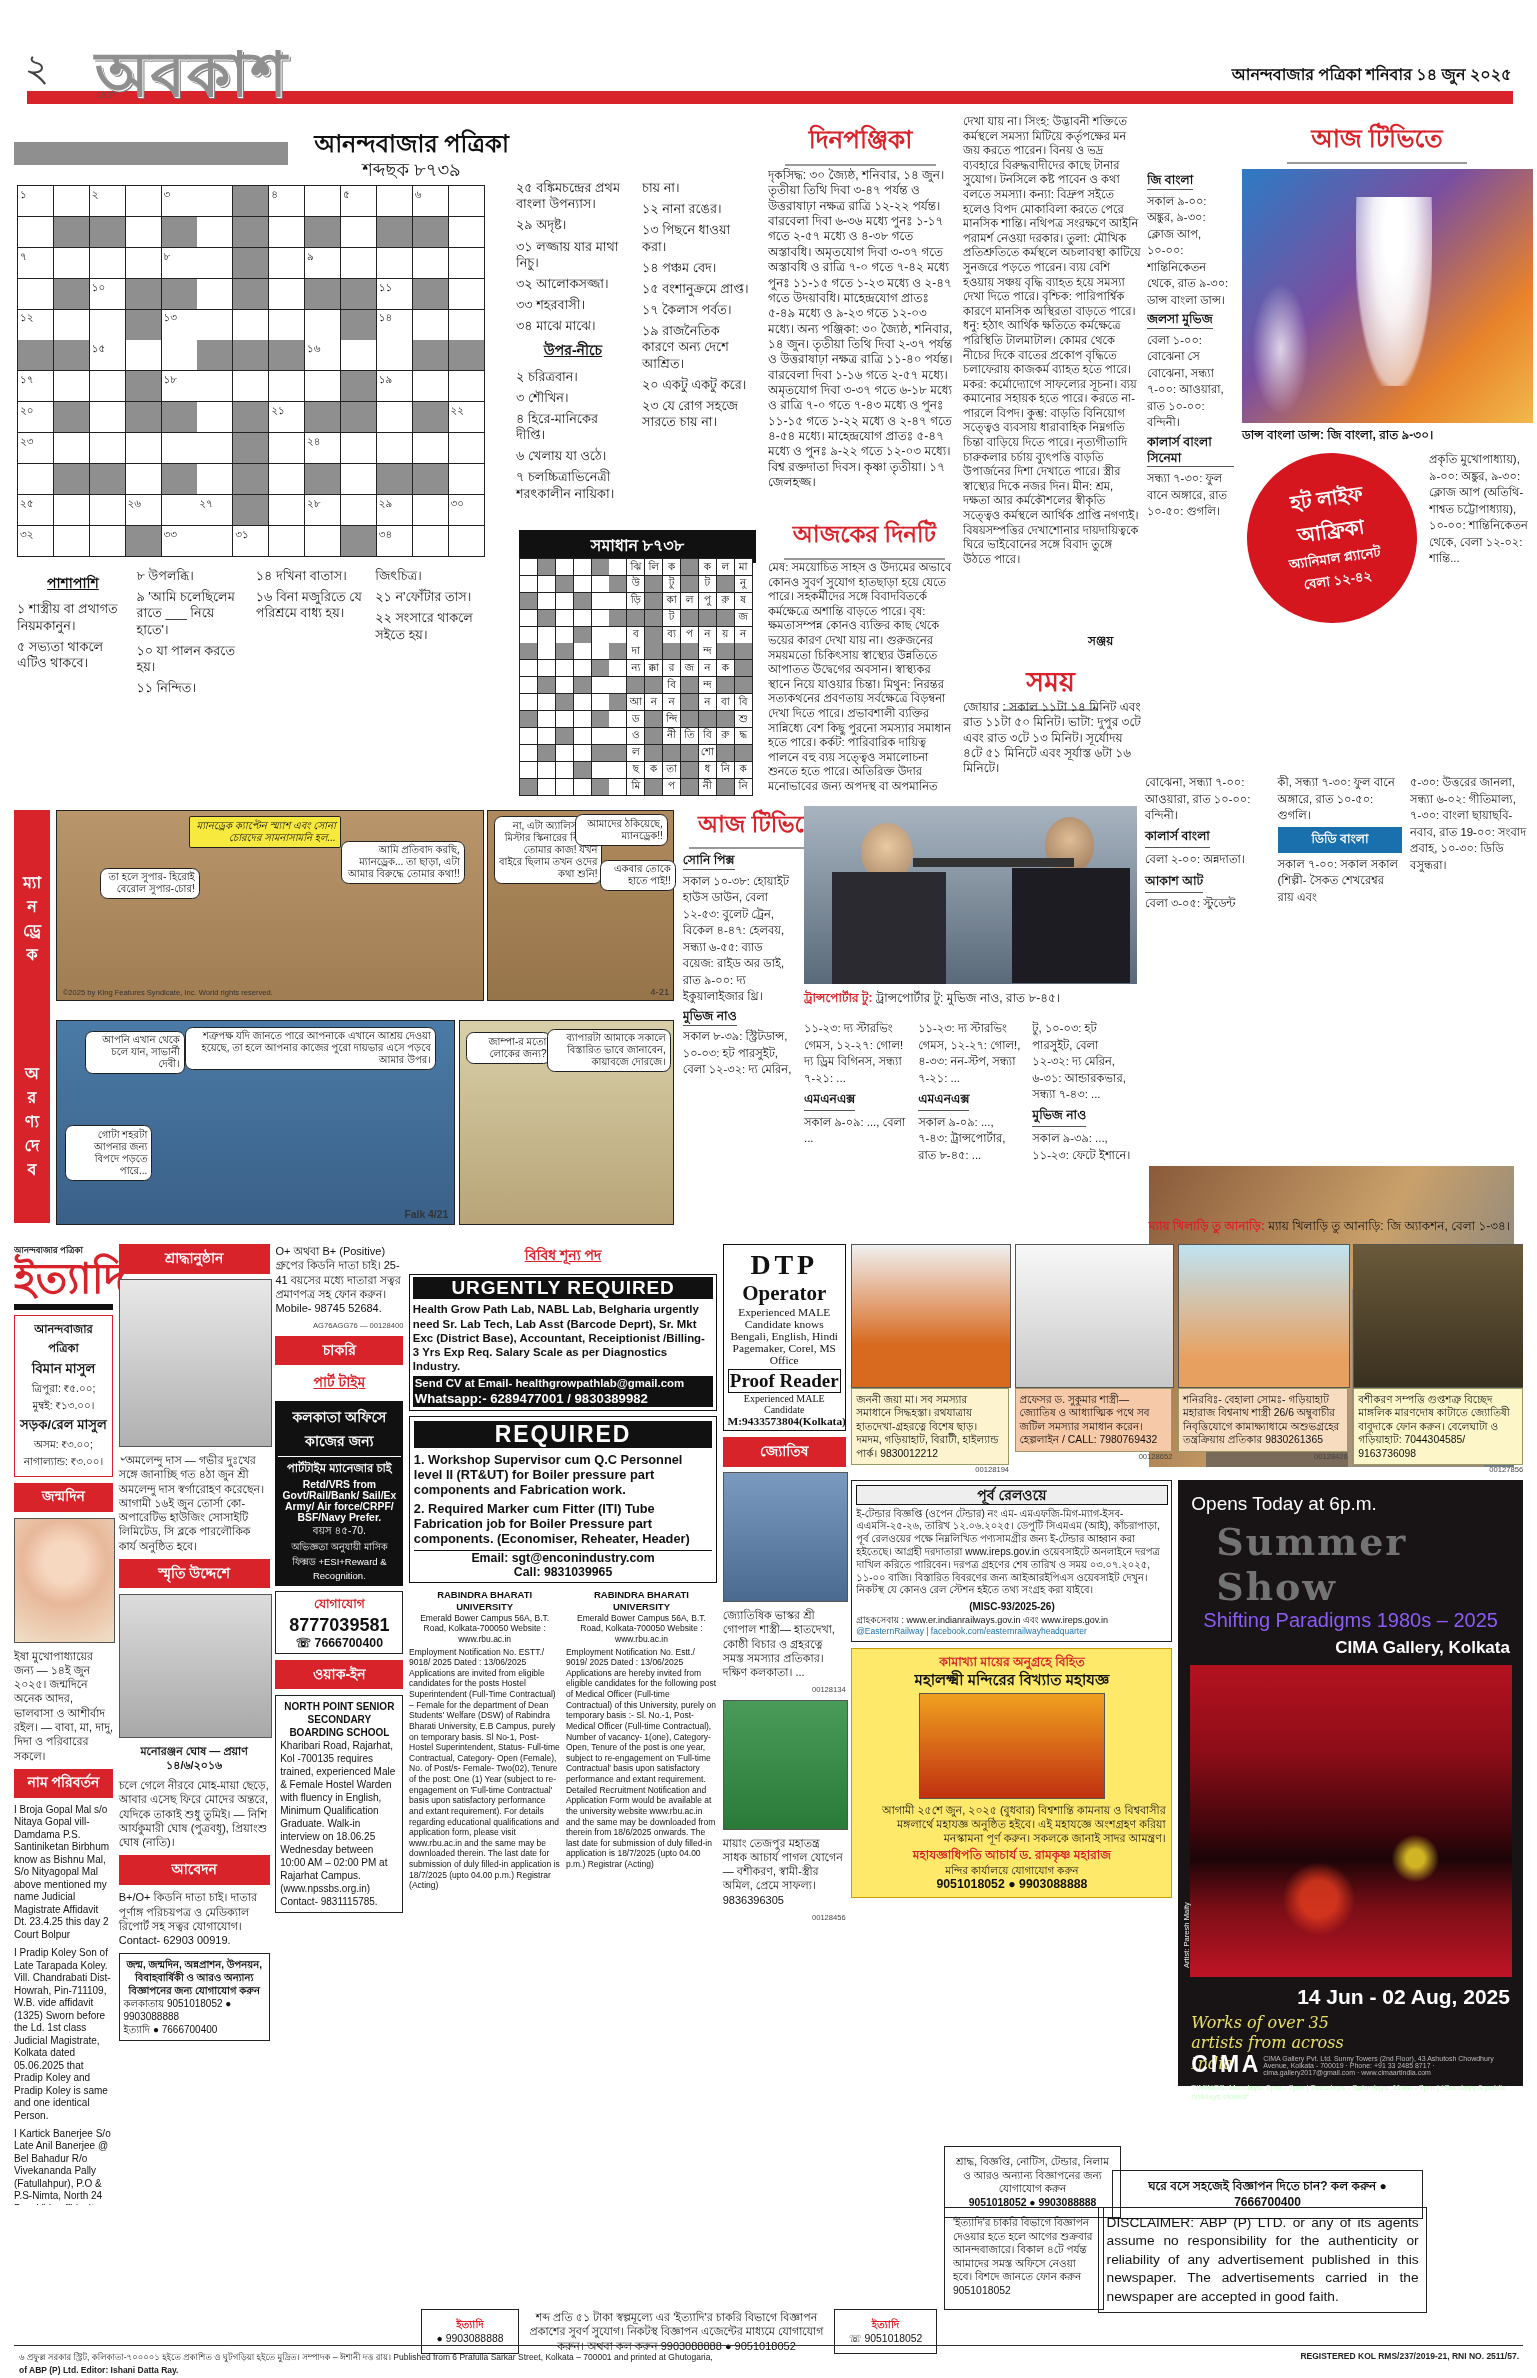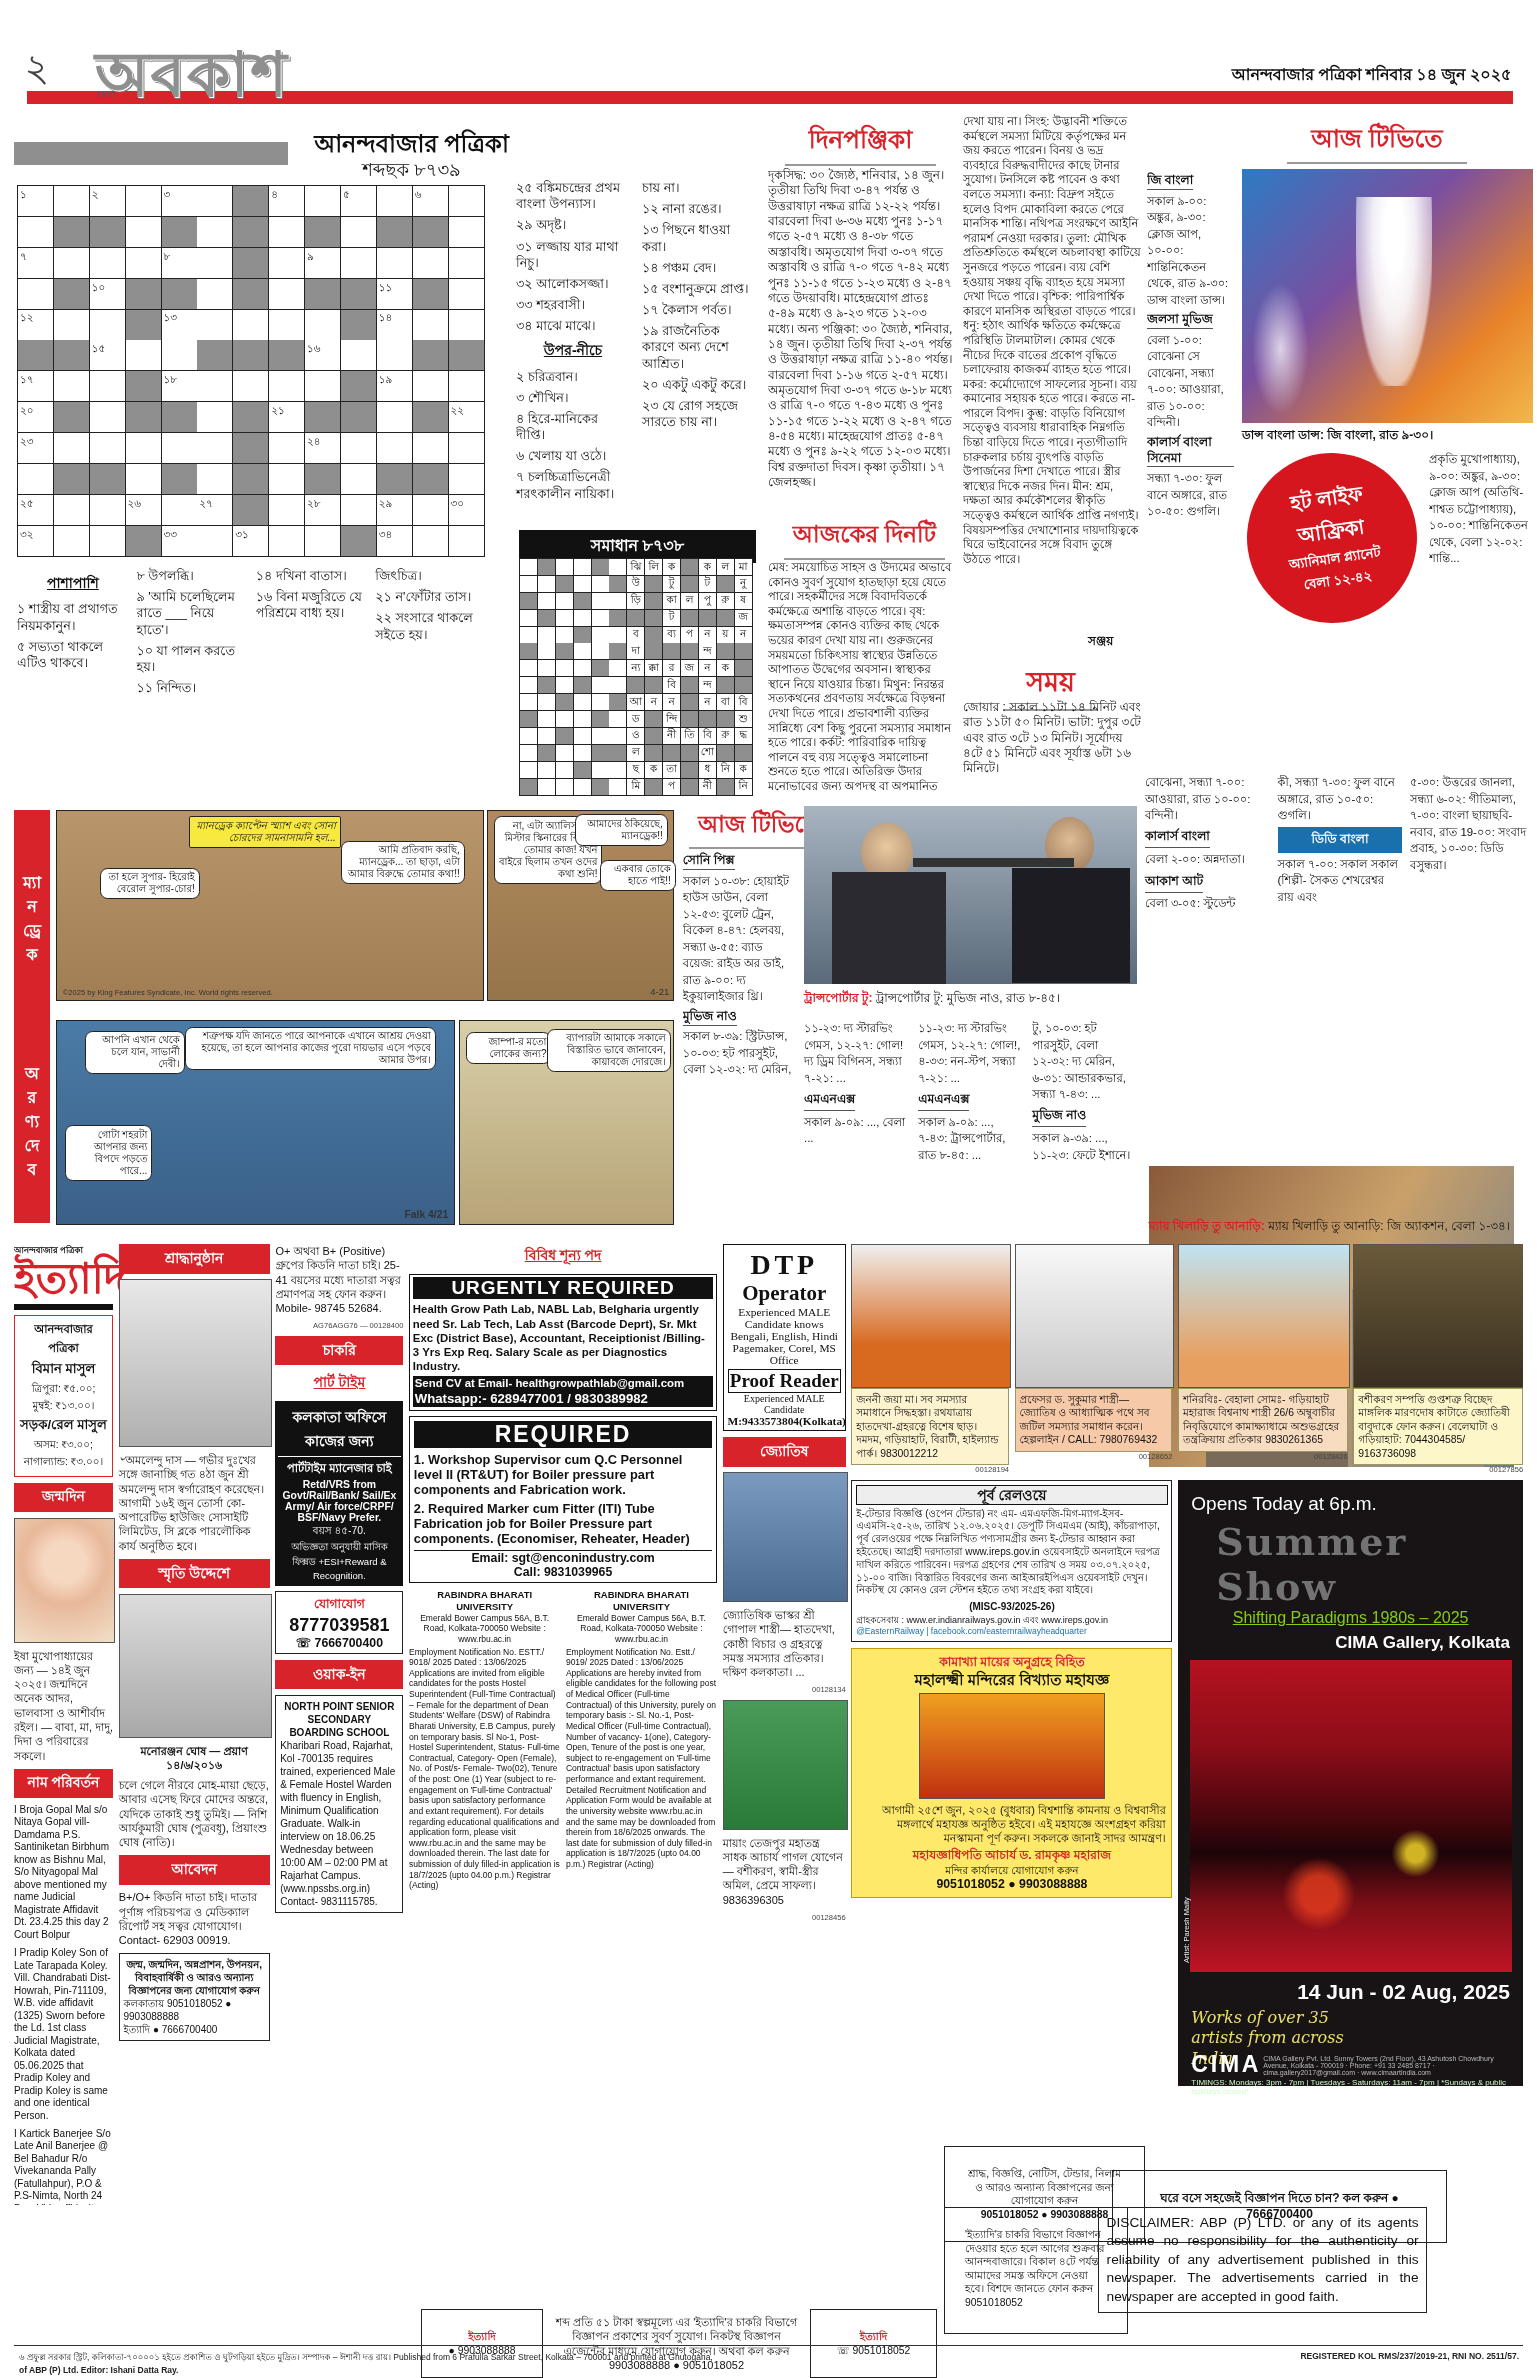--- a/index.html
+++ b/index.html
@@ -46,21 +46,21 @@
 .adtext{font-size:11px;line-height:1.3;}
 .adtext-en{font-size:10px;line-height:1.25;}
 .adbox{border:1.4px solid #222;padding:3.8px;font-size:10px;line-height:1.3;}
 .adbox .bl{font-weight:bold;text-align:center;}
 .refno{font-size:7.6px;color:#444;text-align:right;}
 .portrait{width:100%;border:0.9px solid #555;}
 .creamad{border:0.9px solid #996;background:#fdf3cf;padding:3.8px;font-size:10.4px;line-height:1.3;}
 .blackad{background:#111;color:#fff;text-align:center;padding:4.7px 2.8px;}
 .etcbig{color:#d8232a;font-weight:bold;font-size:42px;line-height:1;border-bottom:6.6px solid #111;padding-bottom:3.8px;text-align:center;}
 
-.noticebox{border:1.4px solid #222;padding:20px;font-size:10.4px;line-height:1.3;}
+.noticebox{border:1.4px solid #222;padding:8px;font-size:10.4px;line-height:1.3;}
 #disc{border:1.9px solid #222;padding:5.7px 7.6px;font-size:13.7px;line-height:1.35;text-align:justify;}
 .ftr{font-size:8.5px;color:#222;}
 
 #sshow{background:#181314;color:#fff;position:relative;}
 #ss-title{color:#737373;font-weight:bold;font-size:38px;font-family:"DejaVu Serif",serif;letter-spacing:1.9px;}
 #ss-paint{background:
  radial-gradient(circle at 70% 62%,rgba(240,210,40,.85) 0 3%,transparent 8%),
  radial-gradient(circle at 40% 75%,rgba(230,60,30,.8) 0 6%,transparent 12%),
  linear-gradient(#b5121f 0%,#8c0d18 28%,#42060c 52%,#1c0508 62%,#7a0e16 78%,#c01425 100%);}
 </style>
@@ -805,21 +805,21 @@
             <div class="ph portrait" style="height: 142px; background: linear-gradient(rgb(106, 90, 58), rgb(58, 48, 32));">
               <div class="head" style="left: 50%; top: 12%; width: 42%; height: 45%; transform: translateX(-50%);"></div>
             </div>
             <div class="creamad bn" style="background: rgb(253, 246, 201);">বশীকরণ সম্পত্তি গুপ্তশত্রু বিচ্ছেদ মাঙ্গলিক মারণদোষ কাটাতে জ্যোতিষী বাবুদাকে ফোন করুন। বেলেঘাটা ও গড়িয়াহাট: 7044304585/ 9163736098</div>
             <div class="refno">00127856</div>
           </div>
         </div>
         <div id="sshow" style="width: 100%; height: 606px; position: relative; padding: 0px; background: rgb(24, 19, 20); color: rgb(255, 255, 255);">
           <div style="font-size: 19px; margin: 13.2px 0px 3.8px 13.2px;">Opens Today at 6p.m.</div>
           <div id="ss-title" style="margin-left: 38px;">Summer Show</div>
-          <div style="font-size: 16px; text-align: center; color: #84cc16; text-decoration: underline;">Shifting Paradigms 1980s – 2025</div>
+          <div style="font-size: 20px; text-align: center; color: #8b5cf6;">Shifting Paradigms 1980s – 2025</div>
           <div style="font-weight: bold; font-size: 17px; text-align: right; margin: 5.7px 13.2px 7.6px 0px;">CIMA Gallery, Kolkata</div>
           <div id="ss-paint" style="margin: 0px 11.4px; height: 312px; position: relative;">
             <div style="position: absolute; left: 1.9px; bottom: 9.5px; font-size: 7.6px; transform: rotate(-90deg); transform-origin: left bottom; color: rgb(238, 238, 238);">Artist: Paresh Maity</div>
           </div>
           <div style="font-weight: bold; font-size: 21px; text-align: right; margin: 7.6px 13.2px 0px 0px;">14 Jun - 02 Aug, 2025</div>
           <div style="font-size: 16px; color: rgb(232, 224, 106); font-family: &quot;DejaVu Serif&quot;, serif; font-style: italic; margin: 3.8px 0px 0px 13.2px; width: 170px; line-height: 1.3;">Works of over 35 artists from across India</div>
           <div style="font-size: 8px; color: rgb(204, 255, 204); margin: 7.6px 9.5px 1.9px 13.2px;">TIMINGS: Mondays: 3pm - 7pm | Tuesdays - Saturdays: 11am - 7pm | *Sundays &amp; public holidays closed*</div>
           <div style="position: absolute; left: 13.2px; bottom: 7.6px; font-weight: bold; font-size: 23px; letter-spacing: 2.8px;">CIMA</div>
           <div style="position: absolute; left: 85px; bottom: 9.5px; font-size: 7px; color: rgb(187, 187, 187); width: 246px;">CIMA Gallery Pvt. Ltd. Sunny Towers (2nd Floor), 43 Ashutosh Chowdhury Avenue, Kolkata - 700019 · Phone: +91 33 2485 8717 · cima.gallery2017@gmail.com · www.cimaartindia.com</div>
         </div>

